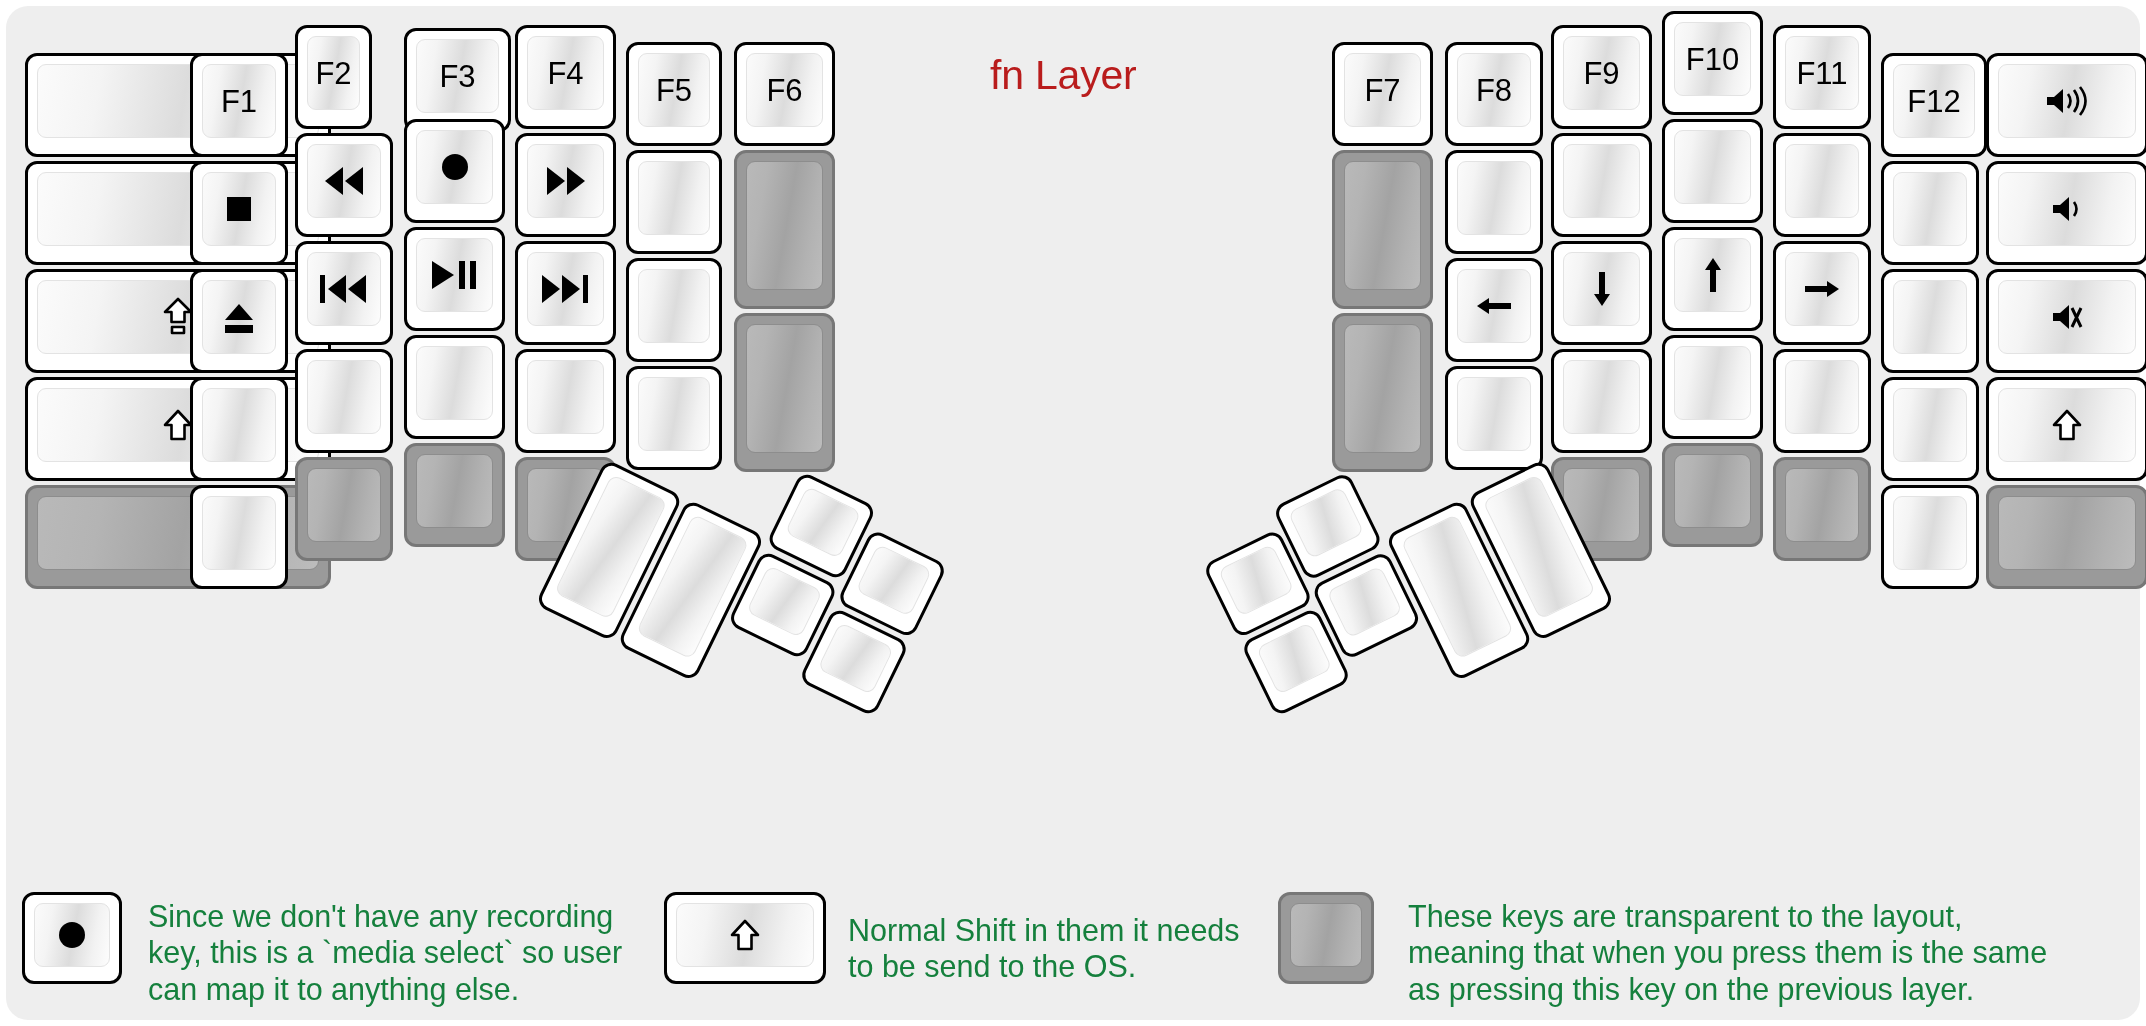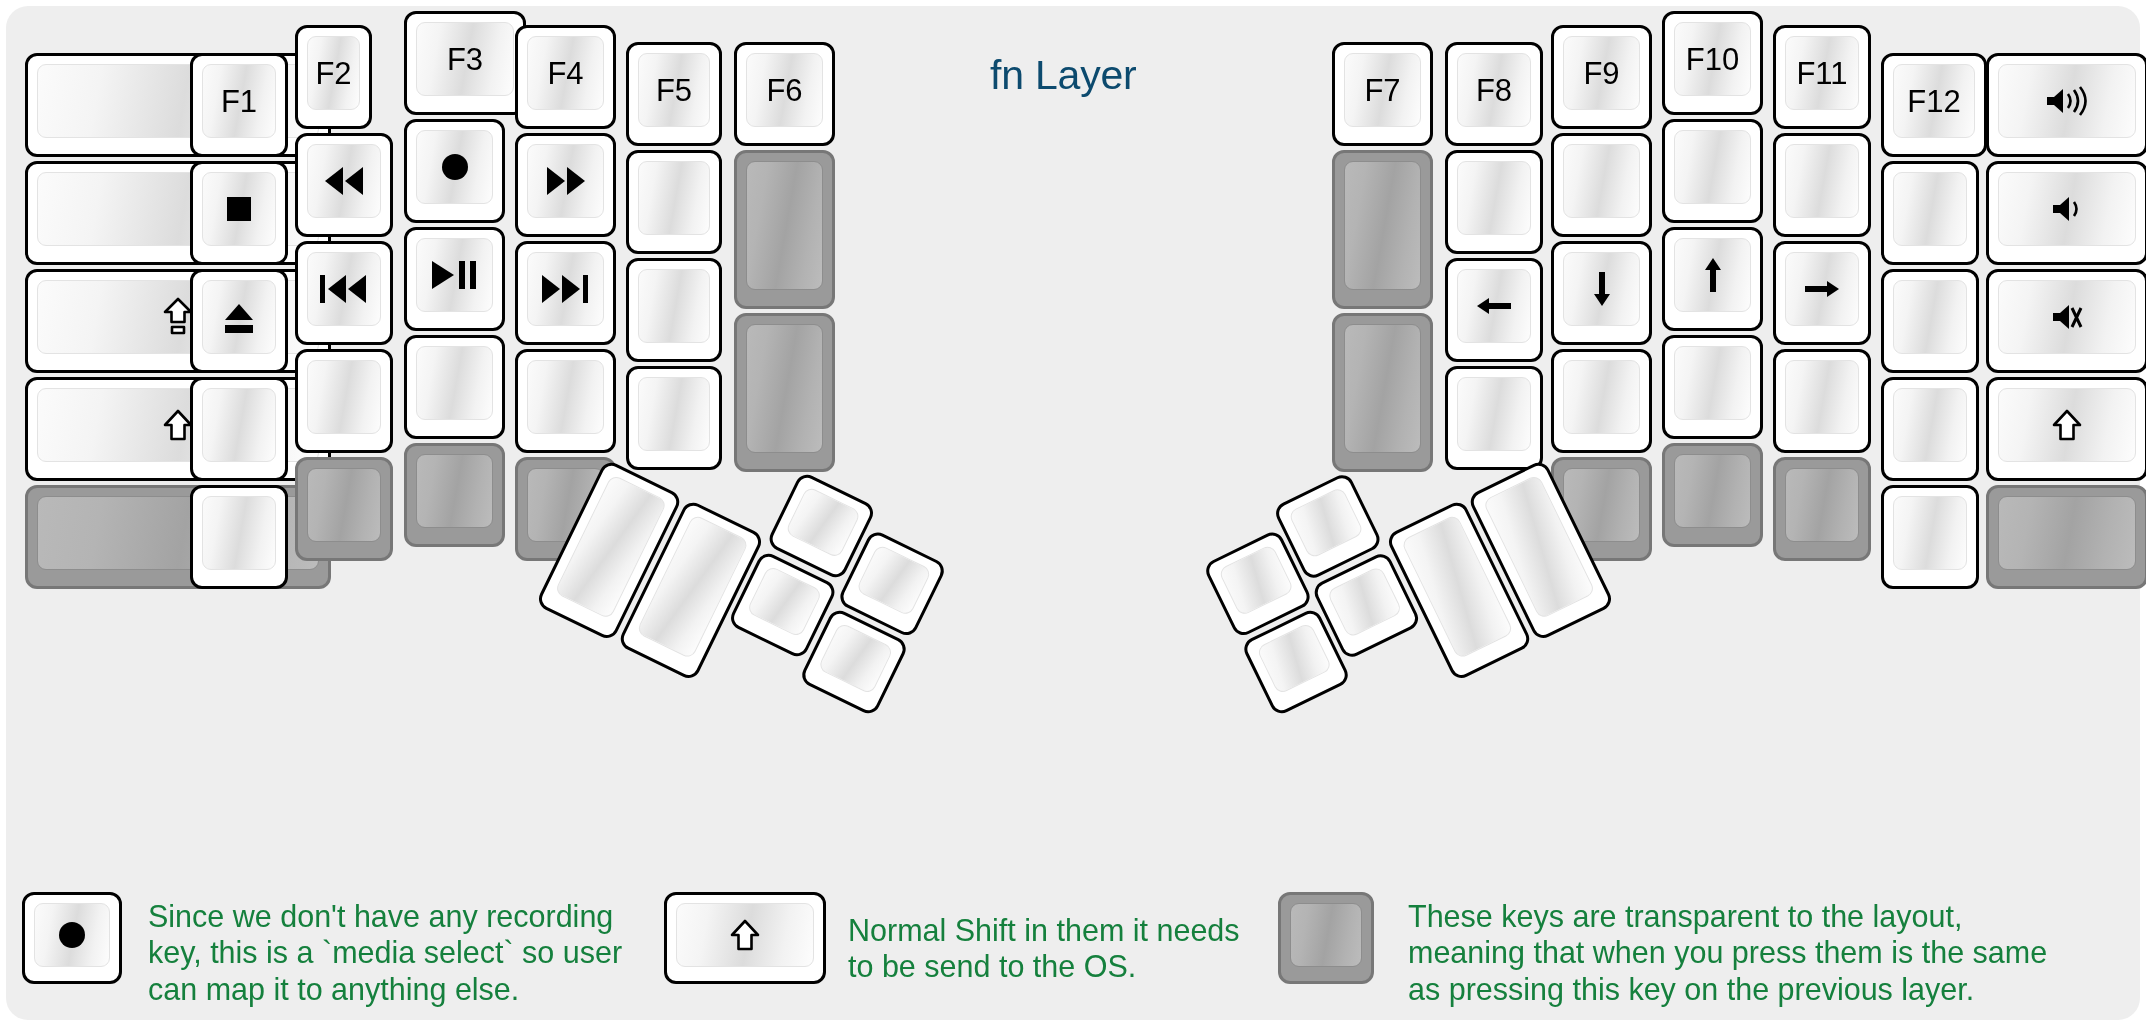--- a/index.html
+++ b/index.html
@@ -20,21 +20,21 @@
     left: 6px; top: 6px;
     width: 2134px; height: 1014px;
     background: #eeeeee;
     border-radius: 22px;
   }
   
   #title {
     position: absolute;
     left: 990px; top: 52px;
     font-size: 41px;
-    color: #0c4a6e;
+    color: #b91c1c;
     white-space: nowrap;
     letter-spacing: -0.2px;
   }
   
   .key {
     position: absolute;
     box-sizing: border-box;
     border: 3.5px solid #000000;
     border-radius: 12px;
     background: #ffffff;
@@ -190,21 +190,21 @@
             </svg>
           </span>
         </div>
       </div>
       <div class="key" style="left: 295px; top: 349px; width: 98px; height: 104px;">
         <div class="top"></div>
       </div>
       <div class="key trans" style="left: 295px; top: 457px; width: 98px; height: 104px;">
         <div class="top"></div>
       </div>
-      <div class="key" style="left: 404px; top: 11px; width: 122px; height: 104px; padding-left: 12px;">
+      <div class="key" style="left: 404px; top: 28px; width: 107px; height: 104px; padding-left: 12px;">
         <div class="top">
           <span class="lbl">F3</span>
         </div>
       </div>
       <div class="key" style="left: 404px; top: 119px; width: 101px; height: 104px;">
         <div class="top">
           <span class="glyph">
             <svg width="32" height="32" viewBox="0 0 32 32" fill="#000">
               <circle cx="16" cy="16" r="13"></circle>
             </svg>

